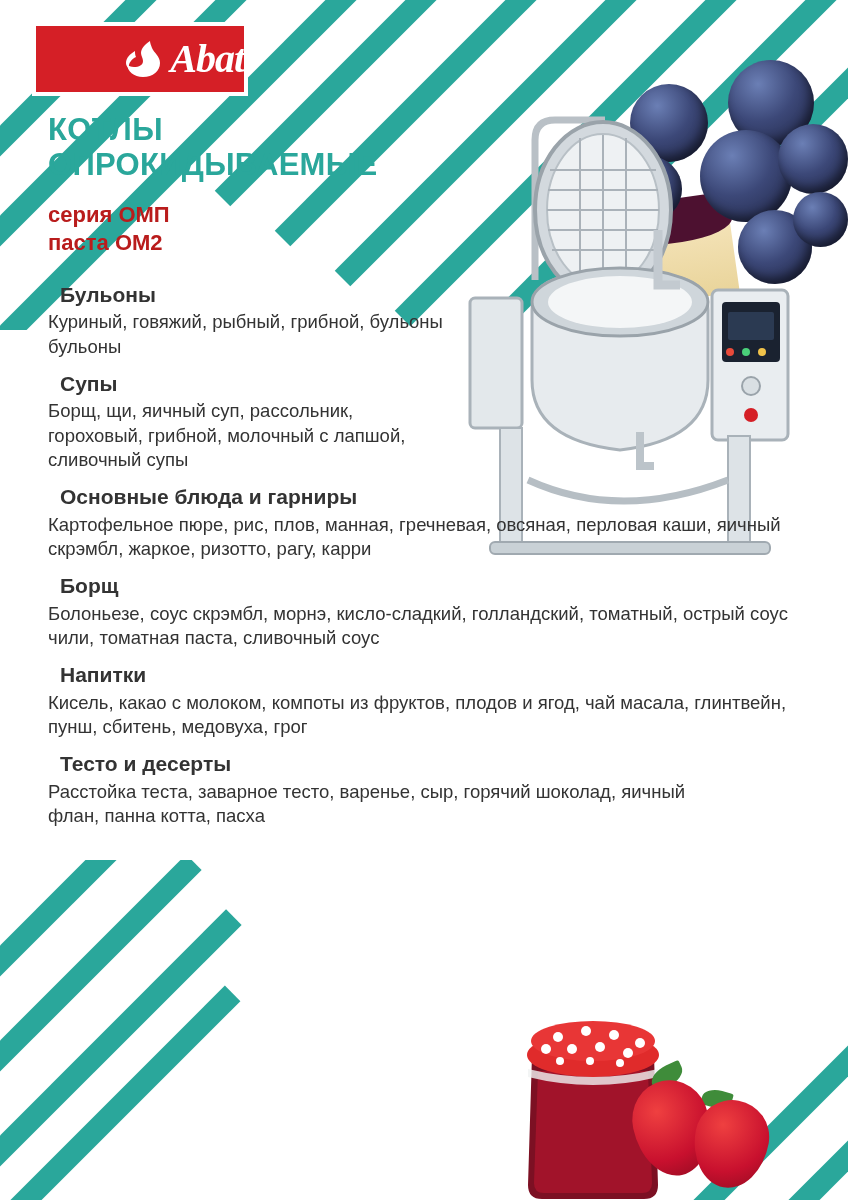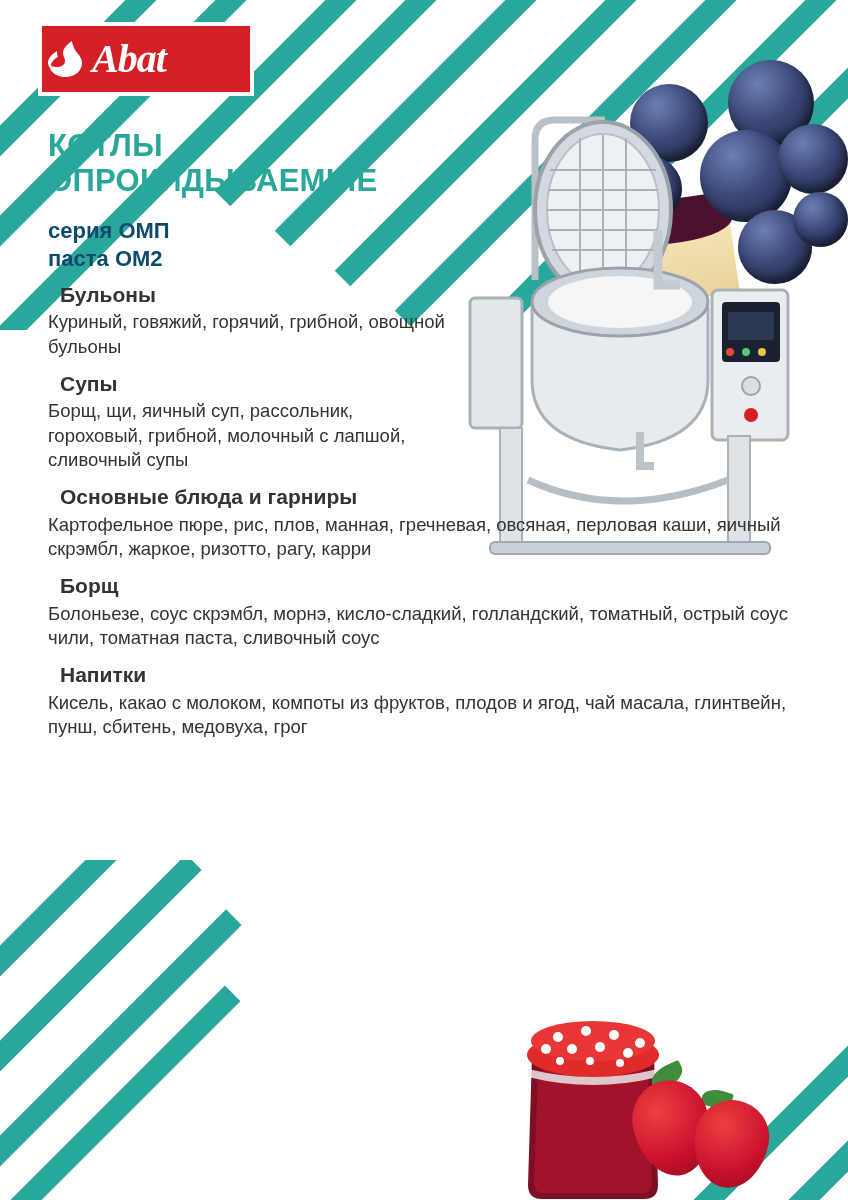--- a/index.html
+++ b/index.html
@@ -48,30 +48,30 @@
     bottom: 0;
     right: 0;
     width: 260px;
     height: 260px;
     overflow: hidden;
   }
 
   
   .logo-box {
     position: absolute;
-    left: 38px;
+    left: 32px;
     top: 22px;
     width: 216px;
     height: 74px;
     background: #d51f26;
     border: 4px solid #ffffff;
     box-sizing: border-box;
     display: flex;
     align-items: center;
-    justify-content: flex-start;
+    justify-content: flex-end;
   }
   .logo-inner {
     display: flex;
     align-items: center;
     gap: 6px;
   }
   .logo-mark {
     width: 44px;
     height: 44px;
     flex: 0 0 auto;
@@ -85,33 +85,32 @@
     letter-spacing: -1px;
     line-height: 1;
   }
 
   
   .title-block {
     position: absolute;
     left: 48px;
     top: 112px;
     width: 470px;
-    margin-top: 16px;
   }
   .main-title {
     color: #2aa79b;
     font-size: 31px;
     font-weight: bold;
     line-height: 1.14;
     letter-spacing: 0.3px;
     text-transform: uppercase;
     margin: 0;
   }
   .series {
-    color: #0c4a6e;
+    color: #b91c1c;
     font-size: 22px;
     font-weight: bold;
     line-height: 1.3;
     margin: 0;
   }
   .series-wrap {
     margin-top: 18px;
   }
 
   
@@ -330,33 +329,37 @@
     </h1>
     <div class="series-wrap">
       <p class="series">серия ОМП</p>
       <p class="series">паста ОМ2</p>
     </div>
   </div>
 
   <div class="content">
     <div class="section narrow">
       <h3>Бульоны</h3>
-      <p>Куриный, говяжий, горячий, грибной, овощной бульоны</p>
+      <p>Куриный, говяжий, рыбный, грибной, бульоны бульоны</p>
     </div>
     <div class="section narrow">
       <h3>Супы</h3>
       <p>Борщ, щи, яичный суп, рассольник, гороховый, грибной, молочный с лапшой, сливочный супы</p>
     </div>
     <div class="section">
       <h3>Основные блюда и гарниры</h3>
       <p>Картофельное пюре, рис, плов, манная, гречневая, овсяная, перловая каши, яичный скрэмбл, жаркое, ризотто, рагу, карри</p>
     </div>
     <div class="section">
       <h3>Борщ</h3>
       <p>Болоньезе, соус скрэмбл, морнэ, кисло-сладкий, голландский, томатный, острый соус чили, томатная паста, сливочный соус</p>
     </div>
     <div class="section">
       <h3>Напитки</h3>
       <p>Кисель, какао с молоком, компоты из фруктов, плодов и ягод, чай масала, глинтвейн, пунш, сбитень, медовуха, грог</p>
     </div>
+    <div class="section">
+      <h3>Тесто и десерты</h3>
+      <p style="width:690px;">Расстойка теста, заварное тесто, варенье, сыр, горячий шоколад, яичный флан, панна котта, пасха</p>
+    </div>
   </div>
 
 </div>
 
 </body></html>

